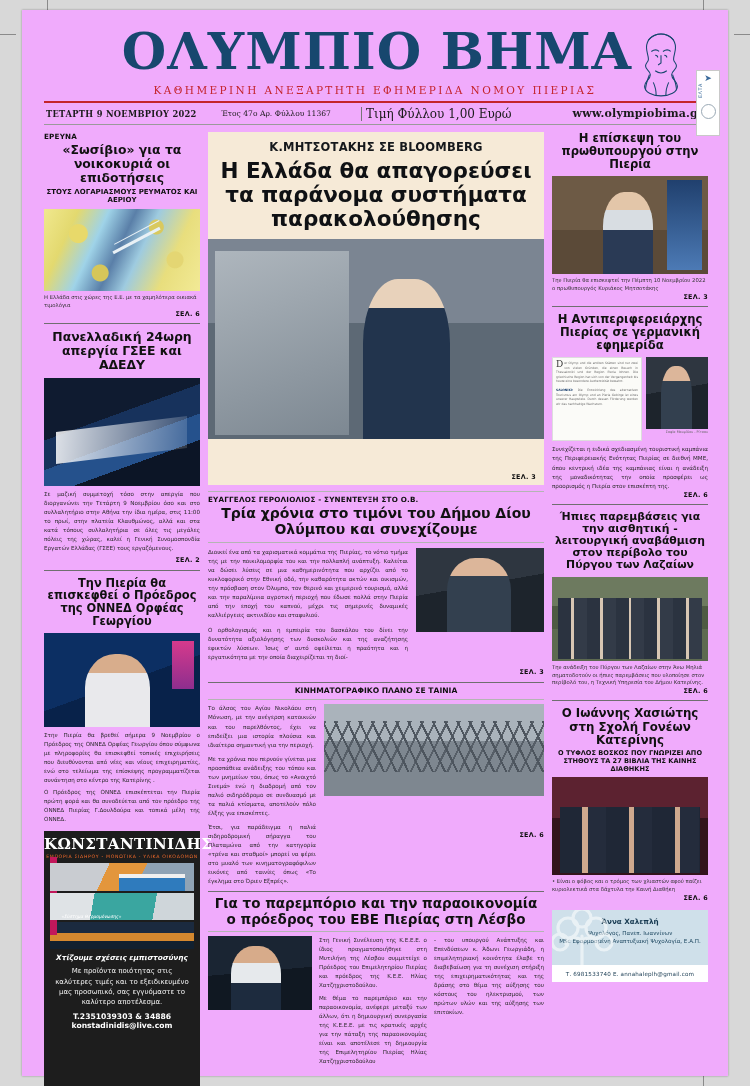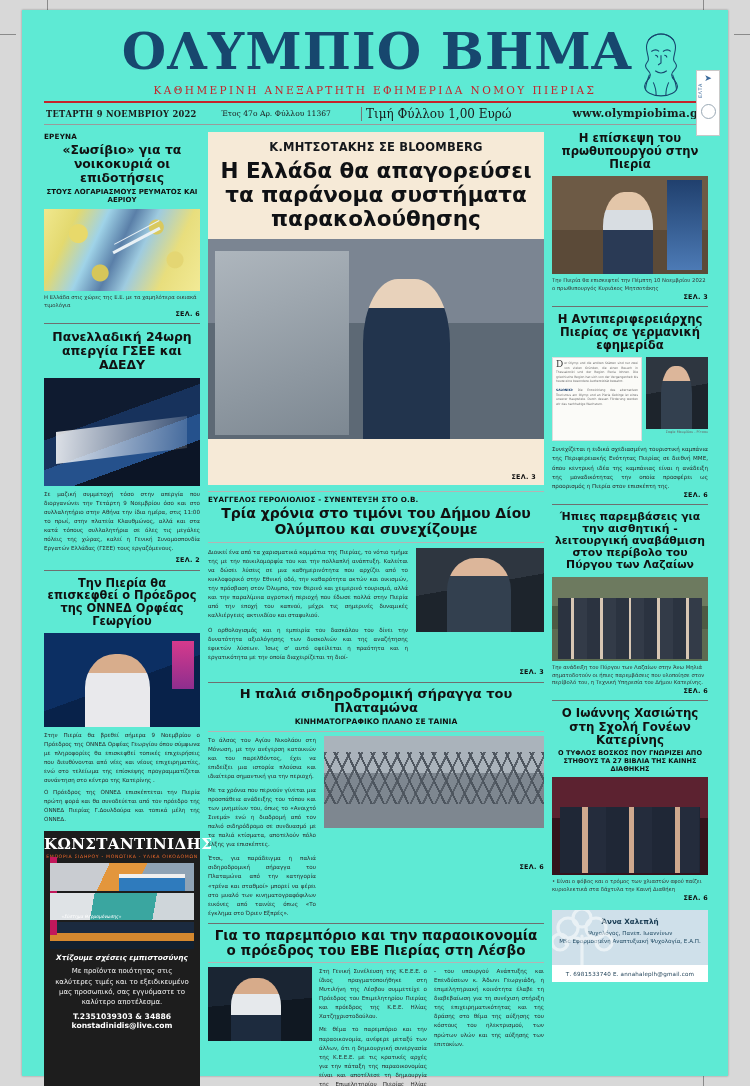--- a/index.html
+++ b/index.html
@@ -5,21 +5,21 @@
   html,body{margin:0;padding:0;}
   body{
     width:750px;height:1086px;
     background:#d8d8d8;
     font-family:"DejaVu Sans", sans-serif;
     overflow:hidden;
   }
   .page{
     position:absolute;left:22px;top:10px;
     width:706px;height:1066px;
-    background:#5eead4;
+    background:#f0abfc;
     box-shadow:0 0 2px rgba(0,0,0,.35);
   }
   
   .crop{position:absolute;background:#8a8a8a;}
   .crop.h{height:1px;width:16px;}
   .crop.v{width:1px;height:16px;}
   .regbar{position:absolute;width:9px;border:1px solid #bdbdbd;background:#fff;}
   .regbar i{display:block;height:6px;}
 
   
@@ -298,21 +298,20 @@
         </div>
         <div style="width:128px;">
           <div class="ph ph-ger" style="height:84px;"></div>
           <div class="sel" style="margin-top:36px;">ΣΕΛ. 3</div>
         </div>
       </div>
     </div>
 
     <div class="blk" style="margin-top:6px;">
       <div class="hrd" style="margin-bottom:4px;"></div>
-      <div class="hl" style="font-size:13px;">Η παλιά σιδηροδρομική σήραγγα του Πλαταμώνα</div>
       <div class="sub" style="font-size:7.6px;margin-top:2px;">ΚΙΝΗΜΑΤΟΓΡΑΦΙΚΟ ΠΛΑΝΟ ΣΕ ΤΑΙΝΙΑ</div>
       <div class="hr" style="margin-top:4px;"></div>
       <div style="display:flex;gap:8px;margin-top:4px;">
         <div style="width:108px;">
           <div class="body">Το άλσος του Αγίου Νικολάου στη Μόνωση, με την ανέγερση κατοικιών και του παρελθόντος, έχει να επιδείξει μια ιστορία πλούσια και ιδιαίτερα σημαντική για την περιοχή.</div>
           <div class="body" style="margin-top:5px;">Με τα χρόνια που περνούν γίνεται μια προσπάθεια ανάδειξης του τόπου και των μνημείων του, όπως το «Ανοιχτό Σινεμά» ενώ η διαδρομή από τον παλιό σιδηρόδρομο σε συνδυασμό με τα παλιά κτίσματα, αποτελούν πόλο έλξης για επισκέπτες.</div>
           <div class="body" style="margin-top:5px;">Έτσι, για παράδειγμα η παλιά σιδηροδρομική σήραγγα του Πλαταμώνα από την κατηγορία «τρένα και σταθμοί» μπορεί να φέρει στο μυαλό των κινηματογραφόφιλων εικόνες από ταινίες όπως «Το έγκλημα στο Όριεν Εξπρές».</div>
         </div>
         <div style="flex:1;">
           <div class="ph ph-bridge" style="height:92px;"></div>

